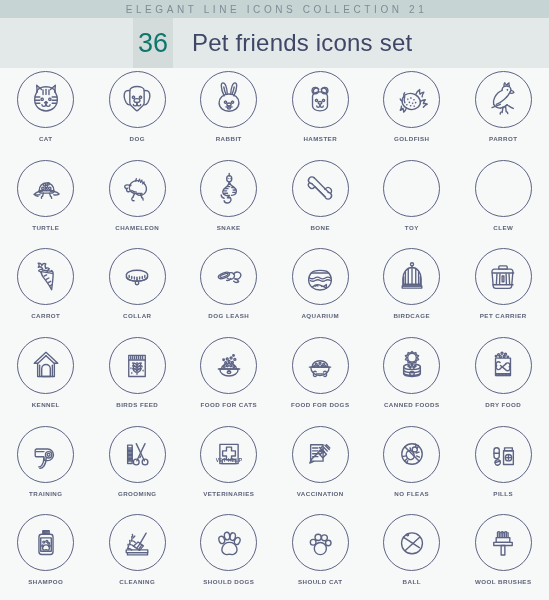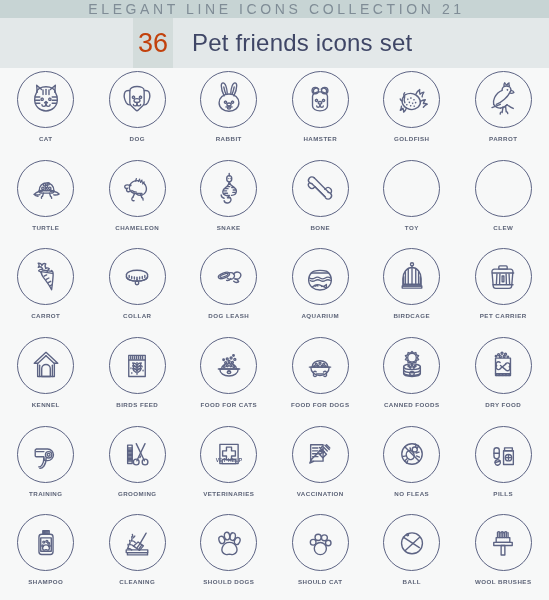--- a/index.html
+++ b/index.html
@@ -11,21 +11,21 @@
   }
   .page{position:relative;width:549px;height:600px;}
 
   
   .topband{
     height:18px;width:100%;
     background:#c7d4d4;
     display:flex;align-items:center;justify-content:center;
   }
   .topband-text{
-    font-size:14px;letter-spacing:3.6px;
+    font-size:10px;letter-spacing:3.6px;
     color:#7f8c96;
     font-family:"Liberation Sans", sans-serif;
     white-space:nowrap;
     padding-left:4px;
   }
   .titleband{
     position:relative;
     height:50px;width:100%;
     background:#e3e8e9;
     display:flex;align-items:center;
@@ -34,21 +34,21 @@
     position:absolute;left:133px;top:0;
     width:40px;height:50px;
     background:#d3dcdb;
   }
   .title-row{
     position:absolute;left:133px;top:0;height:50px;
     display:flex;align-items:center;
   }
   .title-num{
     width:40px;text-align:center;
-    font-size:27px;color:#c2410c;
+    font-size:27px;color:#0f766e;
     font-family:"Liberation Sans", sans-serif;
     letter-spacing:0px;
   }
   .title-text{
     margin-left:19px;
     font-size:24px;color:#3f4666;
     font-family:"Liberation Sans", sans-serif;
     letter-spacing:0.2px;white-space:nowrap;
   }
 

